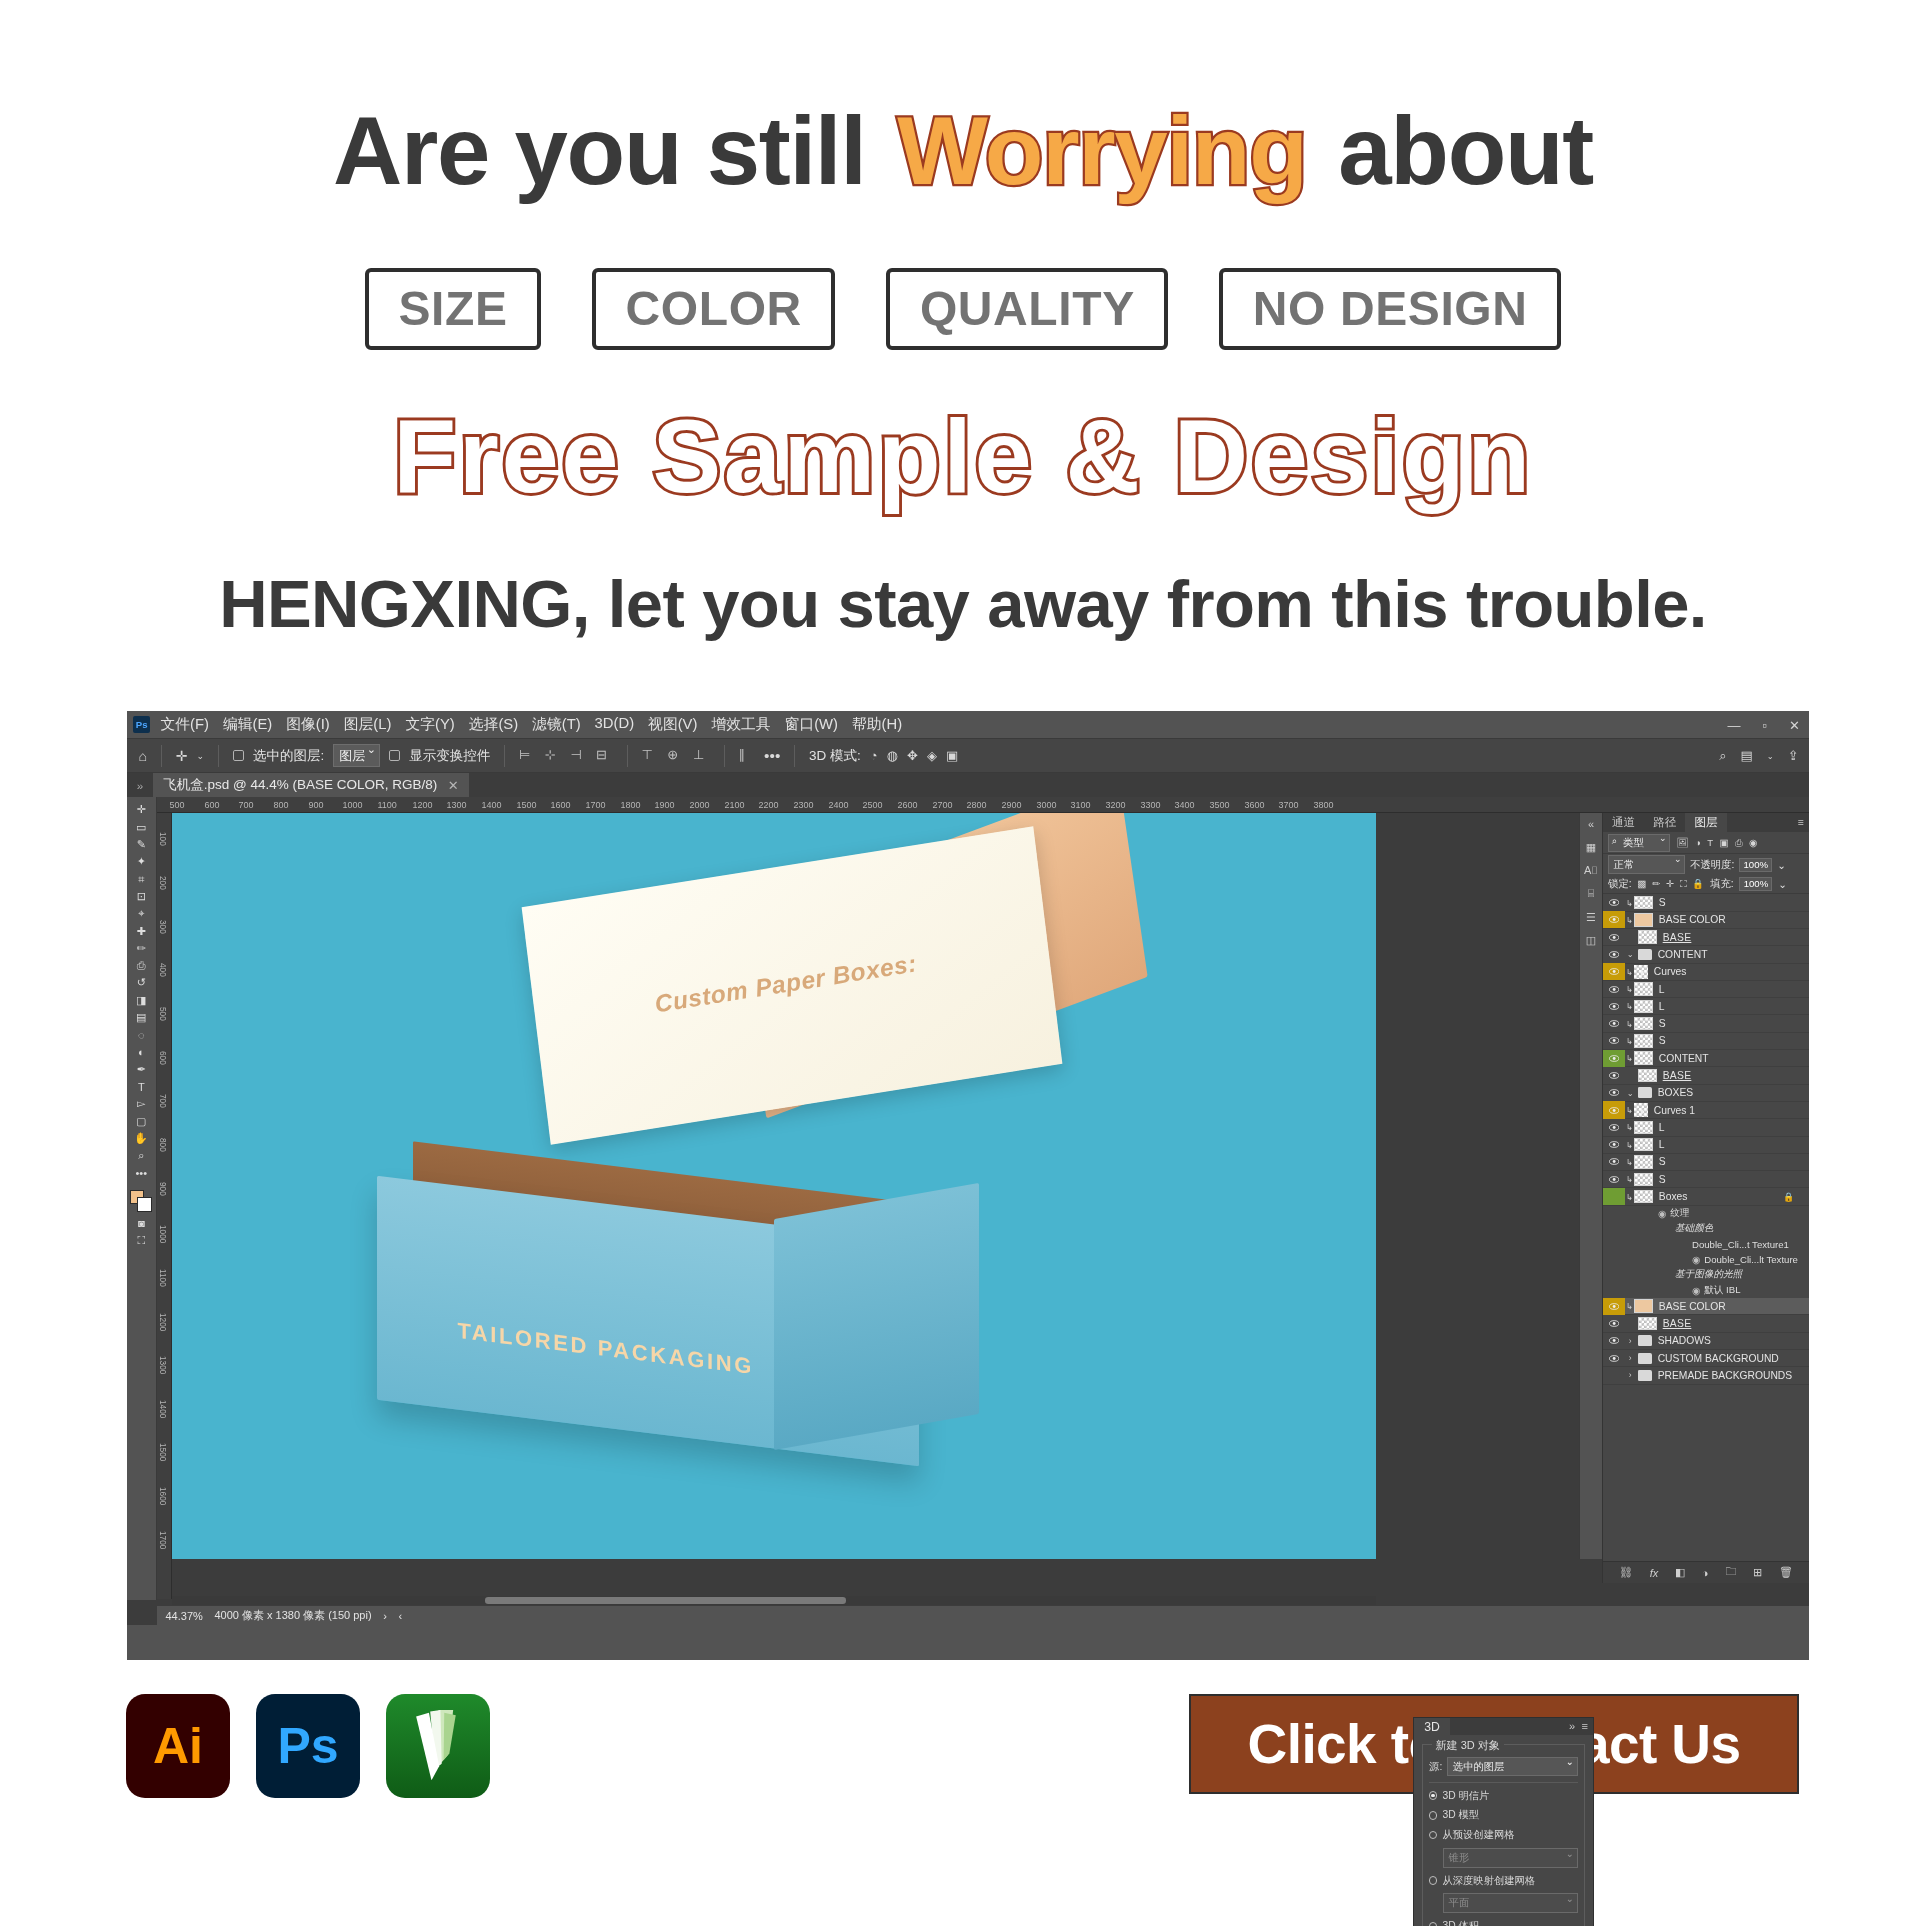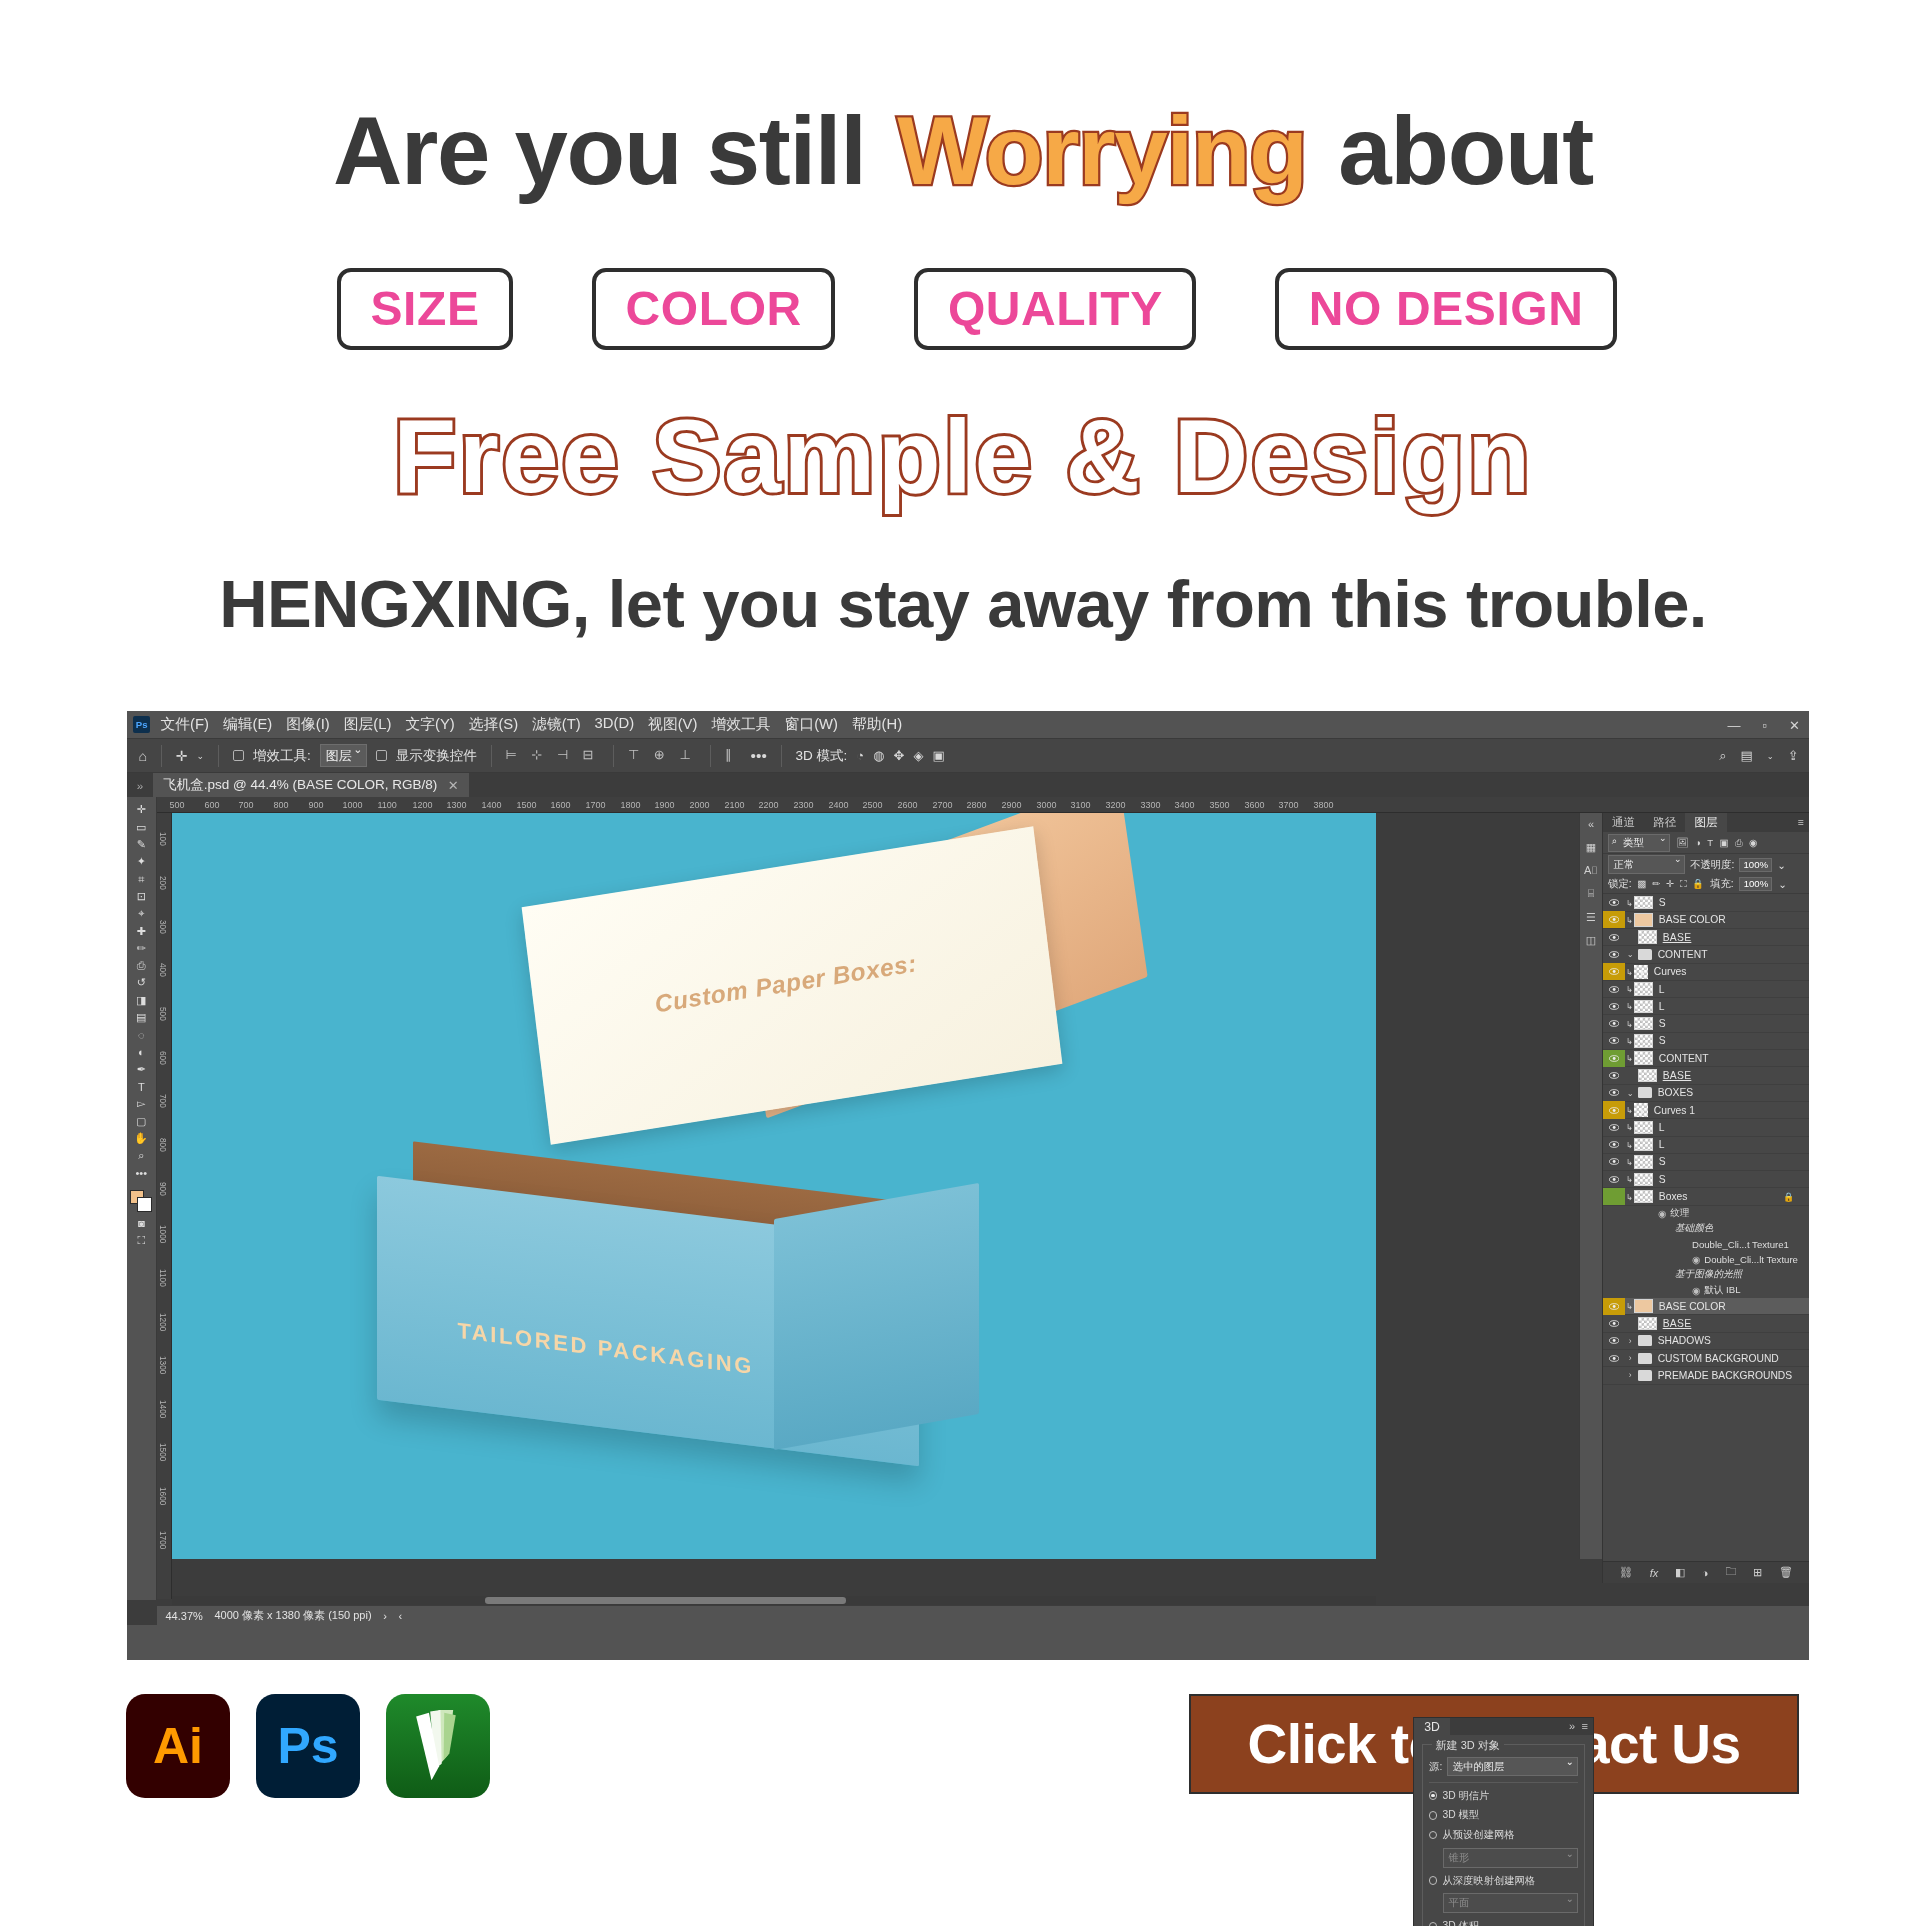--- a/index.html
+++ b/index.html
@@ -10,23 +10,23 @@
   .promo { position:absolute; left:0; top:0; width:1926px; }
 
   .headline { position:absolute; left:0; top:96px; width:1926px;
     text-align:center; font-size:96px; font-weight:bold; color:#3a3a3a;
     letter-spacing:-1.3px; white-space:nowrap; }
   .headline .hl-worry { color:#F6A947; -webkit-text-stroke:4.5px #9B3A20;
     paint-order:stroke fill; margin:0 6.4px; }
 
   .badges { position:absolute; left:0; top:268px; width:1926px;
     display:flex; justify-content:center; gap:51px; }
-  .badge { border:4.5px solid #2e2e2e; border-radius:14px;
-    padding:11.6px 29.5px; font-size:48px; font-weight:bold; color:#ec4899;
-    letter-spacing:0.6px; background:#fff; line-height:1.06;margin-left:28px; }
+  .badge { border:4.5px solid #2e2e2e; border-radius:6px;
+    padding:11.6px 29.5px; font-size:48px; font-weight:bold; color:#737373;
+    letter-spacing:0.6px; background:#fff; line-height:1.06; }
 
   .freeline { position:absolute; left:0; top:398px; width:1926px;
     text-align:center; font-size:103px; font-weight:bold;
     color:#ffffff; -webkit-text-stroke:5.8px #9B3A20; paint-order:stroke fill;
     letter-spacing:2.6px; white-space:nowrap; }
 
   .subline { position:absolute; left:0; top:565px; width:1926px;
     text-align:center; font-size:67px; font-weight:bold; color:#3a3a3a;
     letter-spacing:-0.6px; white-space:nowrap; }
 
@@ -266,21 +266,21 @@
     </div>
   </div>
 
   <div class="ps-options">
     <span style="font-size:14px;">⌂</span>
     <div class="sep"></div>
     <span style="font-size:14px;">✛</span>
     <span style="font-size:9px;">⌄</span>
     <div class="sep"></div>
     <span class="opt-chk"></span>
-    <span class="opt-lbl">增效工具:</span>
+    <span class="opt-lbl">选中的图层:</span>
     <span class="opt-select">图层</span>
     <span class="opt-chk"></span>
     <span class="opt-lbl">显示变换控件</span>
     <div class="sep"></div>
     <span class="align-ico">⊨</span>
     <span class="align-ico">⊹</span>
     <span class="align-ico">⊣</span>
     <span class="align-ico">⊟</span>
     <div class="sep"></div>
     <span class="align-ico">⊤</span>

